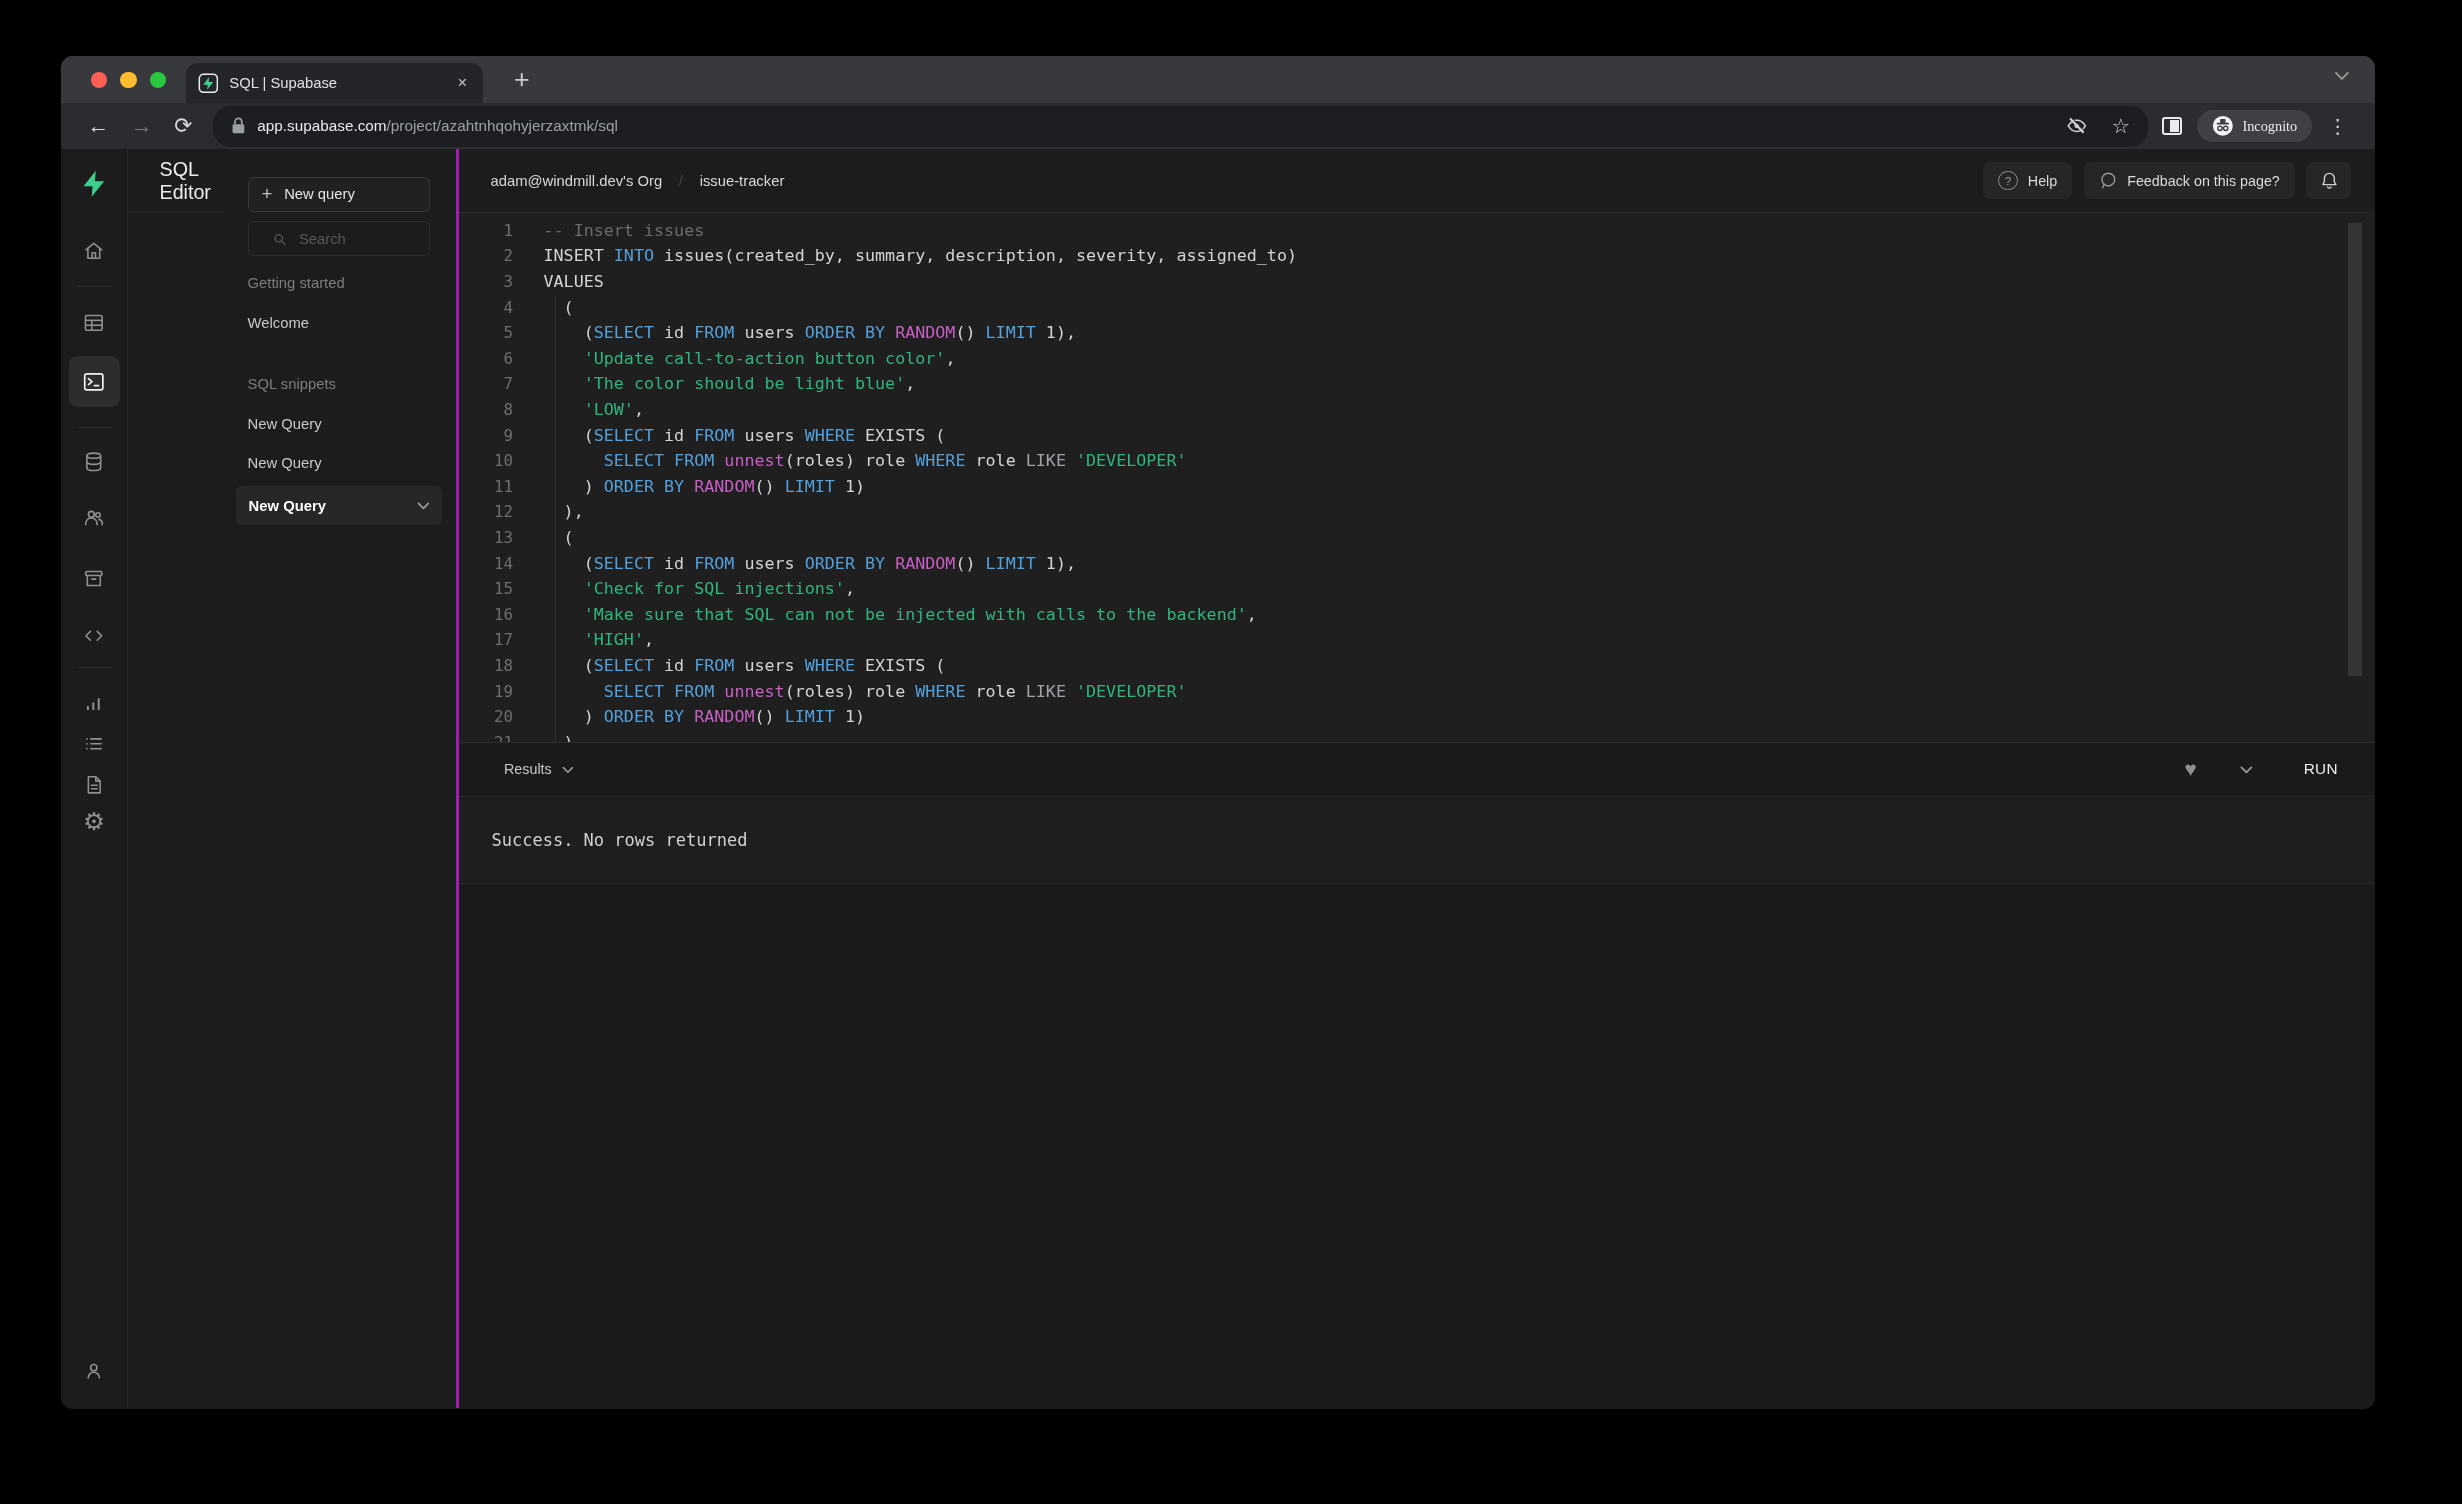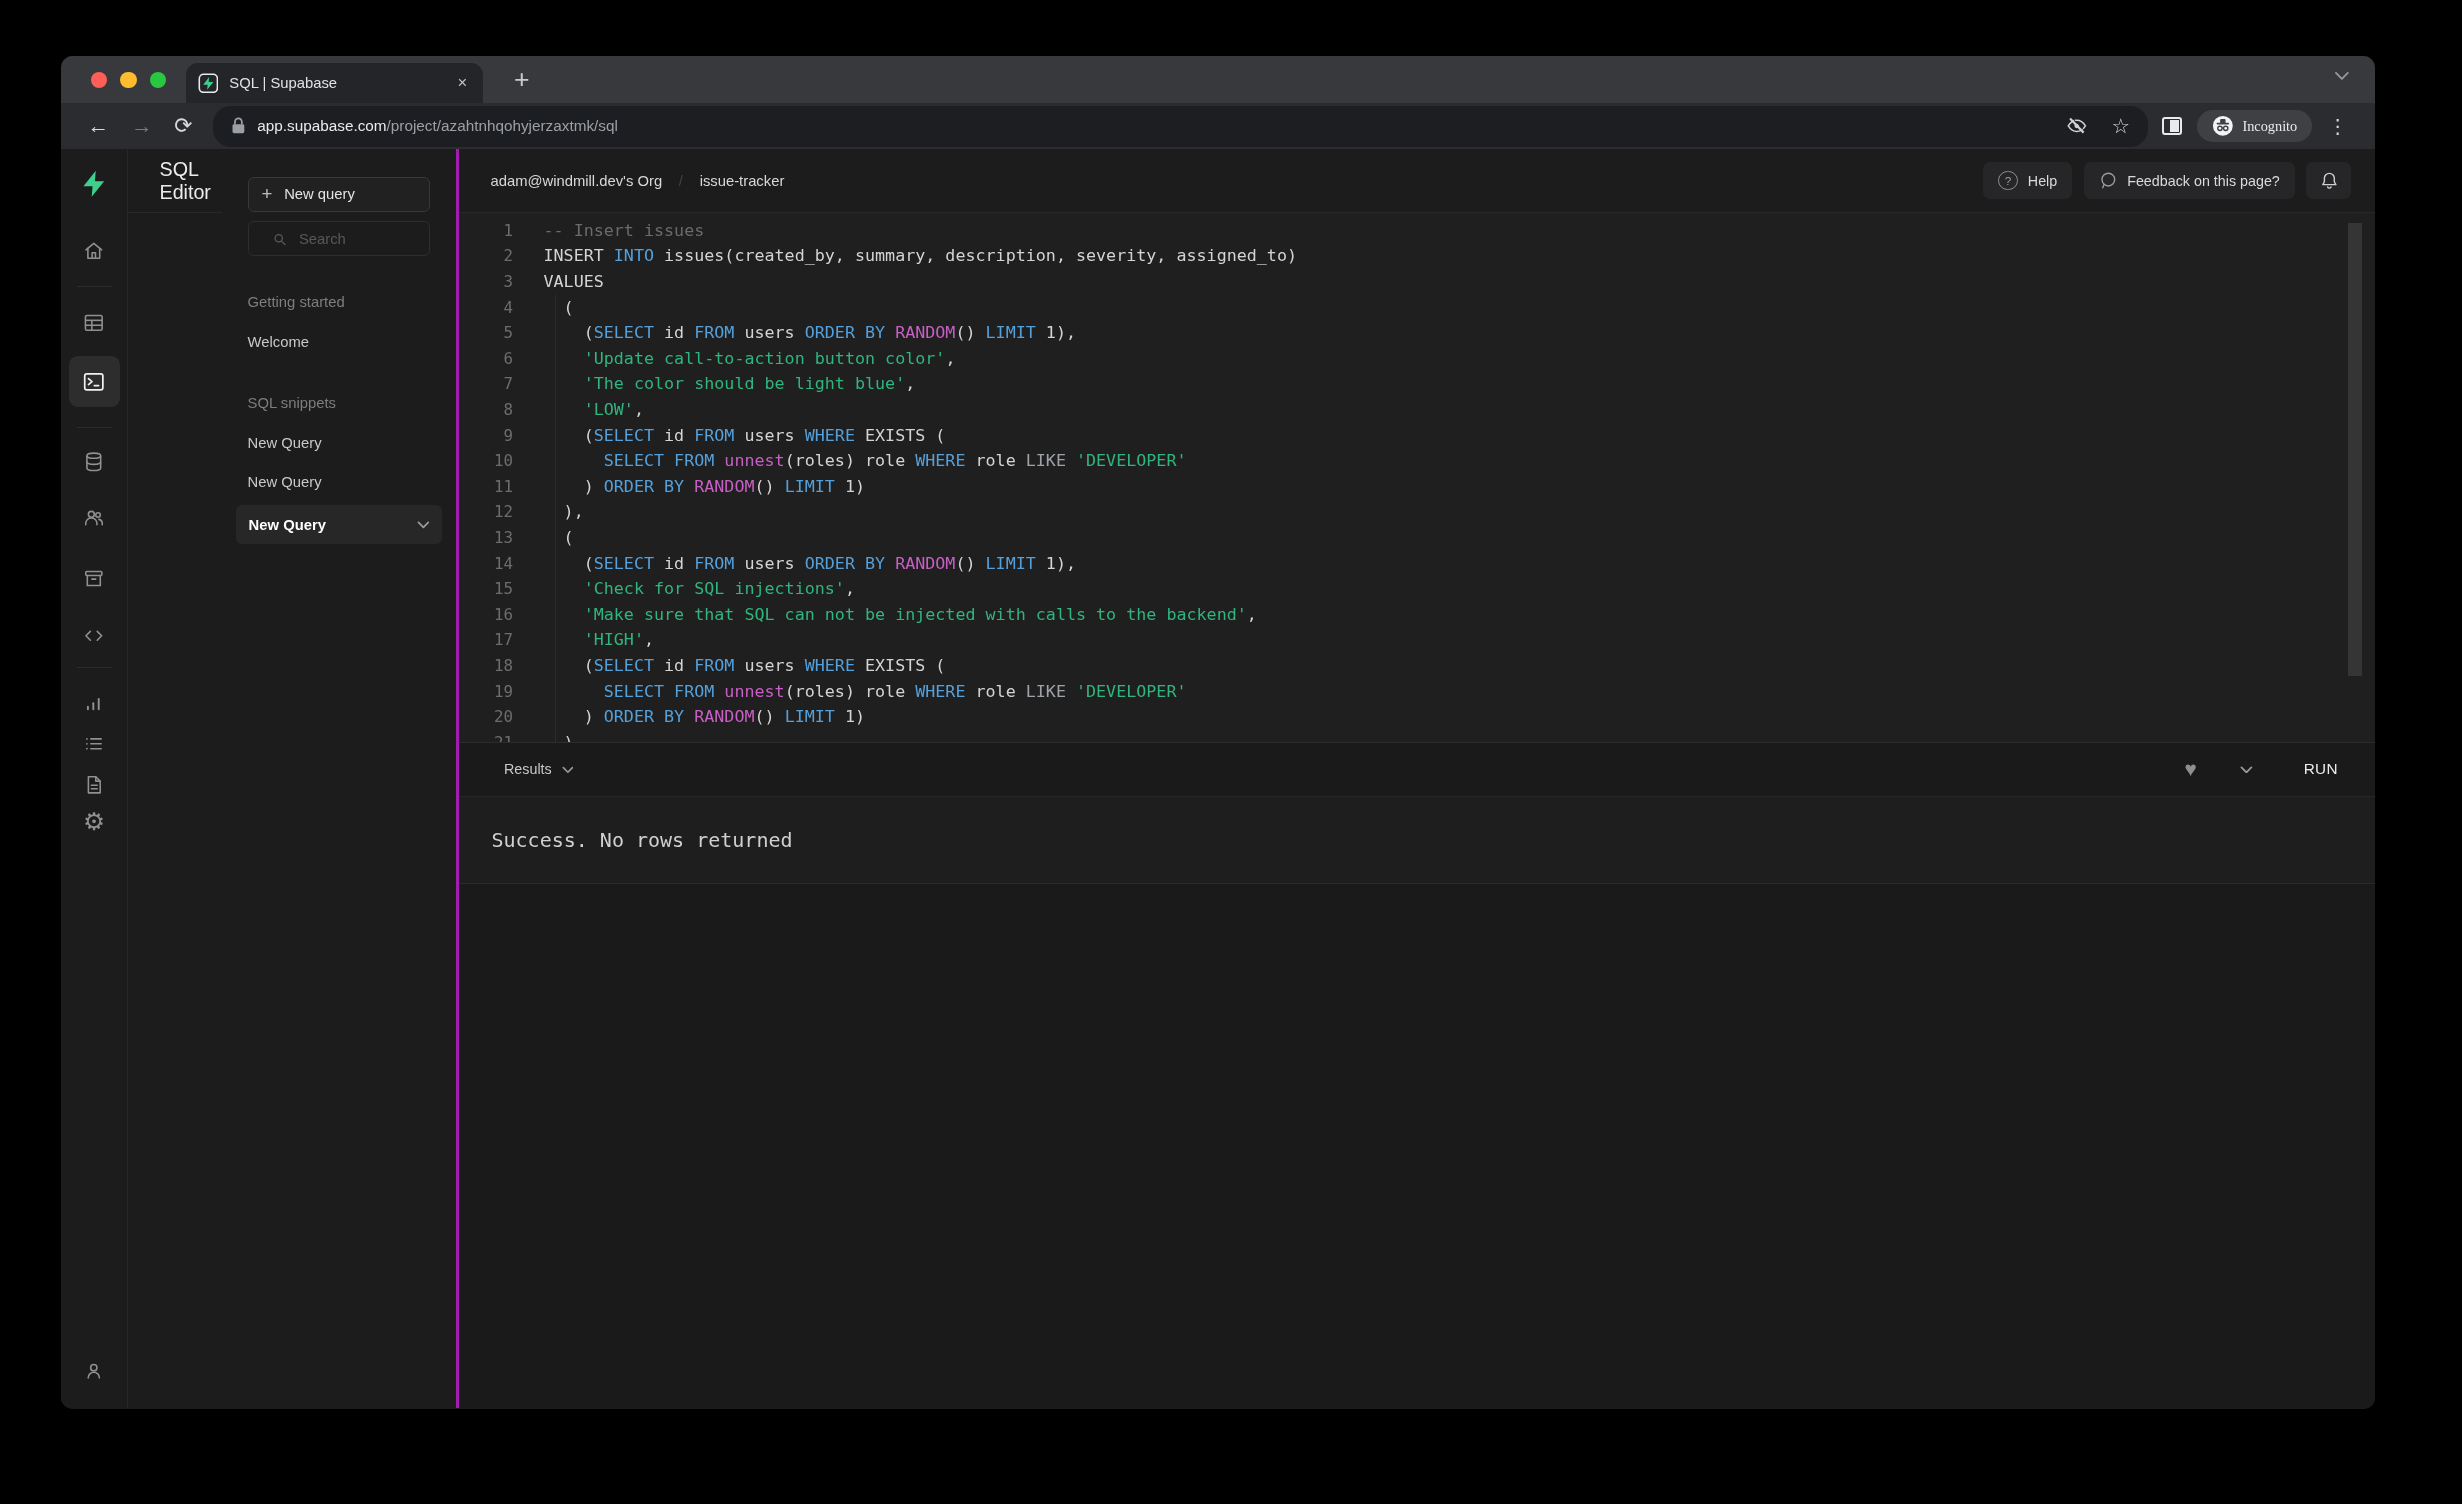--- a/index.html
+++ b/index.html
@@ -53,21 +53,21 @@
   .panel-body{padding:0 25.6px;}
   .btn-newquery{margin-top:27.6px;width:100%;height:35px;background:#212121;border:1px solid #383838;
     border-radius:5.9px;display:flex;align-items:center;padding:0 12.8px;gap:11.8px;}
   .btn-newquery .plus{color:#bdbdbd;font-size:18.7px;font-weight:300;}
   .btn-newquery .lbl{color:#e3e3e3;font-size:14.8px;}
   .searchbox{margin-top:9.9px;width:100%;height:35px;border:1px solid #2e2e2e;border-radius:5.9px;
     display:flex;align-items:center;padding:0 24px;gap:10.8px;background:transparent;}
   .searchbox input{background:transparent;border:none;outline:none;color:#cfcfcf;font-size:14.8px;width:100%;
     font-family:"Liberation Sans","DejaVu Sans",sans-serif;}
   .searchbox input::placeholder{color:#585858;}
-  .sec-label{margin-top:38px;font-size:14.8px;color:#7e7e7e;}
+  .sec-label{margin-top:19px;font-size:14.8px;color:#7e7e7e;}
   .item{margin-top:23.6px;font-size:14.8px;color:#c9c9c9;}
   .sec-label.snippets{margin-top:45px;}
   .item-active{margin-top:14.8px;height:39px;margin-left:-11.8px;margin-right:-11.8px;background:#272727;
     border-radius:5.9px;display:flex;align-items:center;justify-content:space-between;padding:0 12.8px;}
   .item-active .lbl{font-size:14.8px;font-weight:700;color:#fff;}
 
   .main{flex:1;display:flex;flex-direction:column;min-width:0;}
   .topbar{height:64px;background:#1c1c1c;border-bottom:1px solid #282828;display:flex;align-items:center;
     padding:0 23.6px 0 31.5px;}
   .crumb{font-size:14.8px;color:#d8d8d8;}
@@ -92,21 +92,21 @@
 
   
   .results-header{height:55px;background:#1a1a1a;border-top:1px solid #2c2c2c;border-bottom:1px solid #262626;
     display:flex;align-items:center;padding-left:45px;}
   .res-label{font-size:14.3px;color:#c9c9c9;display:flex;align-items:center;gap:9.9px;}
   .res-right{margin-left:auto;display:flex;align-items:center;margin-right:37px;}
   .heart{color:#8f8f8f;font-size:20.7px;line-height:1;}
   .res-chev{margin-left:43px;display:flex;}
   .run{margin-left:51px;font-size:15.3px;color:#ededed;letter-spacing:0.4px;}
   .results-body{height:87px;background:#1e1e1e;border-bottom:1px solid #2a2a2a;display:flex;align-items:center;
-    padding-left:32.5px;font-family:"DejaVu Sans Mono",monospace;font-size:20px;color:#d0d0d0;}
+    padding-left:32.5px;font-family:"DejaVu Sans Mono",monospace;font-size:17px;color:#d0d0d0;}
   .results-footer{flex:1;background:#1a1a1a;}
   .chev-svg{stroke:#9a9a9a;stroke-width:1.8;fill:none;stroke-linecap:round;stroke-linejoin:round;}
 </style>
 </head>
 <body>
 
 <div class="window">
 
   <div class="tabstrip">
     <div class="traffic">

